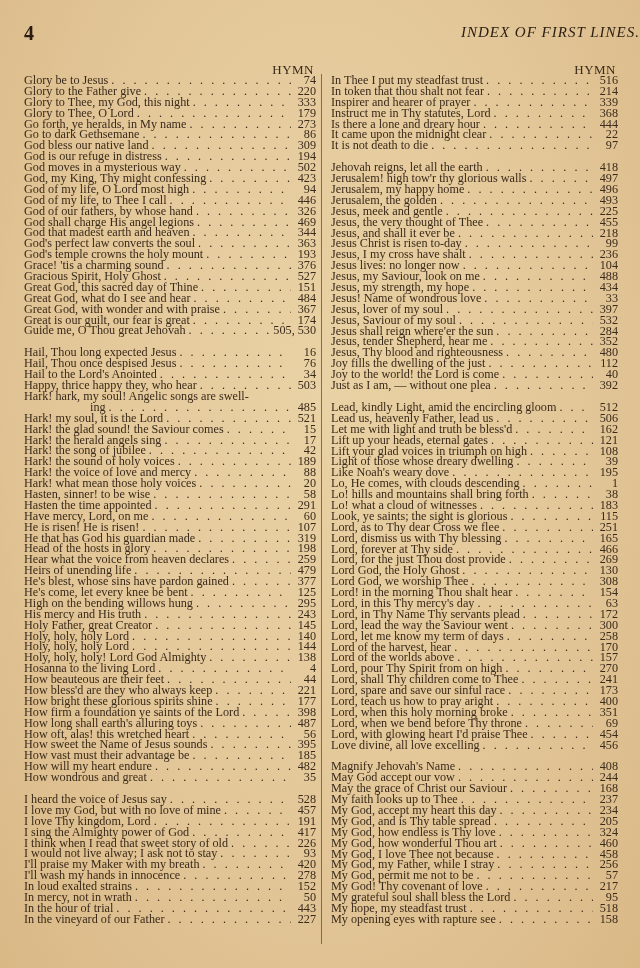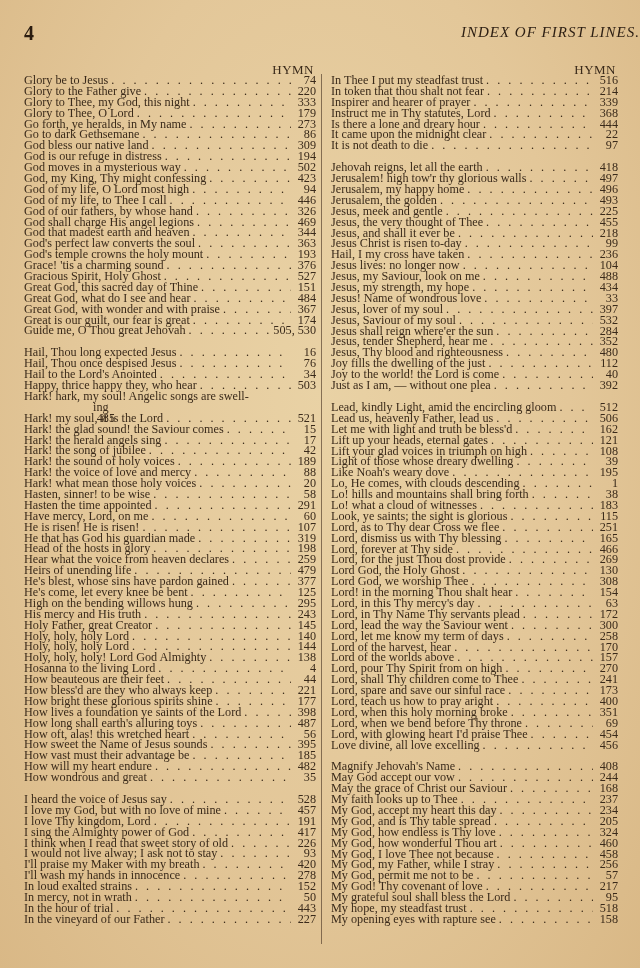--- a/index.html
+++ b/index.html
@@ -35,21 +35,21 @@
     display:flex; align-items:baseline;
     font-size:12.2px; line-height:10.9px; height:10.9px; white-space:nowrap;
   }
   .entry .t { flex:0 0 auto; }
   .entry .d {
     flex:1 1 auto; overflow:hidden; margin:0 3px;
     letter-spacing:6px; color:#3a2a1a;
   }
   .entry .d::before { content:". . . . . . . . . . . . . . . . . . . . . . . . . . . . . . ."; letter-spacing:0; word-spacing:5px; }
   .entry .n { flex:0 0 auto; text-align:right; min-width:22px; }
-  .entry.cont { padding-left:66px;flex-direction:column; }
+  .entry.cont { padding-left:66px; }
   .gap { height:11px; }
 </style>
 </head>
 <body>
 
 <div class="page-num">4</div>
 <div class="page-title">INDEX OF FIRST LINES.</div>
 <div class="divider"></div>
 
 <div class="col left">
@@ -334,21 +334,21 @@
         <span class="t">How bless'd are they who always keep</span>
         <span class="d"></span>
         <span class="n">221</span>
       </div>
       <div class="entry">
         <span class="t">How bright these glorious spirits shine</span>
         <span class="d"></span>
         <span class="n">177</span>
       </div>
       <div class="entry">
-        <span class="t">How lives a foundation ye saints of the Lord</span>
+        <span class="t">How firm a foundation ye saints of the Lord</span>
         <span class="d"></span>
         <span class="n">398</span>
       </div>
       <div class="entry">
         <span class="t">How long shall earth's alluring toys</span>
         <span class="d"></span>
         <span class="n">487</span>
       </div>
       <div class="entry">
         <span class="t">How oft, alas! this wretched heart</span>
@@ -512,21 +512,21 @@
         <span class="t">Jesus, and shall it ever be</span>
         <span class="d"></span>
         <span class="n">218</span>
       </div>
       <div class="entry">
         <span class="t">Jesus Christ is risen to-day</span>
         <span class="d"></span>
         <span class="n">99</span>
       </div>
       <div class="entry">
-        <span class="t">Hail, I my cross have taken</span>
+        <span class="t">Jesus, I my cross have shalt</span>
         <span class="d"></span>
         <span class="n">236</span>
       </div>
       <div class="entry">
         <span class="t">Jesus lives: no longer now</span>
         <span class="d"></span>
         <span class="n">104</span>
       </div>
       <div class="entry">
         <span class="t">Jesus, my Saviour, look on me</span>

